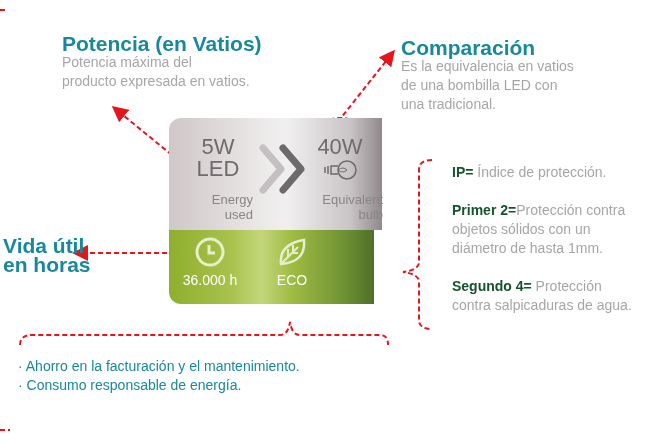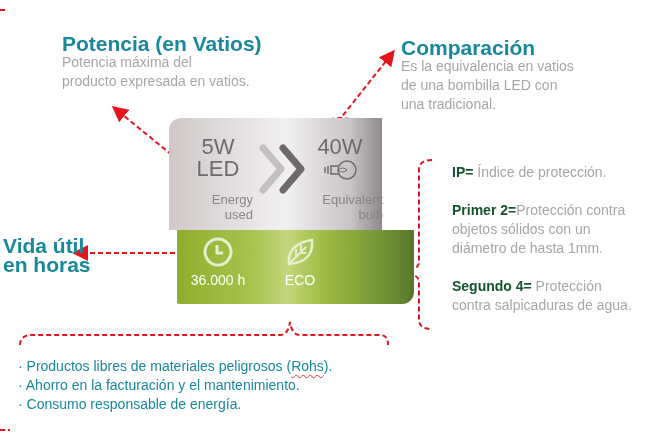--- a/index.html
+++ b/index.html
@@ -6,21 +6,21 @@
   body { width:672px; height:441px; position:relative; overflow:hidden;
          font-family:"Liberation Sans", sans-serif; }
   .abs { position:absolute; }
   .title { color:#17899a; font-weight:bold; font-size:21px; line-height:19px; }
   .desc { color:#a6a6a6; font-size:14px; line-height:19px; }
   .teal { color:#14532d; }
   .bold { font-weight:bold; }
   #card { left:169px; top:118px; width:245px; height:186px; border-radius:12px; overflow:hidden; }
   #card-top { position:absolute; left:0; top:0; width:213px; height:112px;
     background:linear-gradient(90deg,#cfc7c8 0%,#e9e6e6 40%,#f1f0f0 55%,#c9c4c5 85%,#8f898b 100%); }
-  #card-bottom { position:absolute; left:8px; top:112px; width:245px; height:74px;
+  #card-bottom { position:absolute; left:0; top:112px; width:205px; height:74px;
     background:linear-gradient(90deg,#8fae2e 0%,#a8c24c 30%,#c3d67b 45%,#9fbc43 60%,#6f9234 85%,#4f7028 100%); }
   .big { color:#6f6a6c; font-size:22px; text-align:center; line-height:22px; }
   .small { color:#8a8587; font-size:13px; text-align:right; line-height:16px; }
   .feat { color:#ffffff; font-size:14px; text-align:center; }
   ul.bul { list-style:none; margin:0; padding:0; }
   ul.bul li { color:#17899a; font-size:14px; line-height:19px; }
   .rohs { text-decoration:underline wavy #d33; text-underline-offset:3px; text-decoration-thickness:1px; }
 </style>
 </head>
 <body>
@@ -113,16 +113,15 @@
   <div style="height:19px"></div>
   <div class="desc"><span class="teal bold">Primer 2=</span><span>Protección contra</span></div>
   <div class="desc">objetos sólidos con un</div>
   <div class="desc">diámetro de hasta 1mm.</div>
   <div style="height:19px"></div>
   <div class="desc"><span class="teal bold">Segundo 4=</span><span> Protección</span></div>
   <div class="desc">contra salpicaduras de agua.</div>
 </div>
 
 <ul class="bul abs" style="left:18px;top:357px">
-  <li><span>· Productos libres de materiales peligrosos (</span><span class="rohs">Rohs</span><span>).</span></li>
   <li>· Ahorro en la facturación y el mantenimiento.</li>
   <li>· Consumo responsable de energía.</li>
 </ul>
 
 </body></html>

